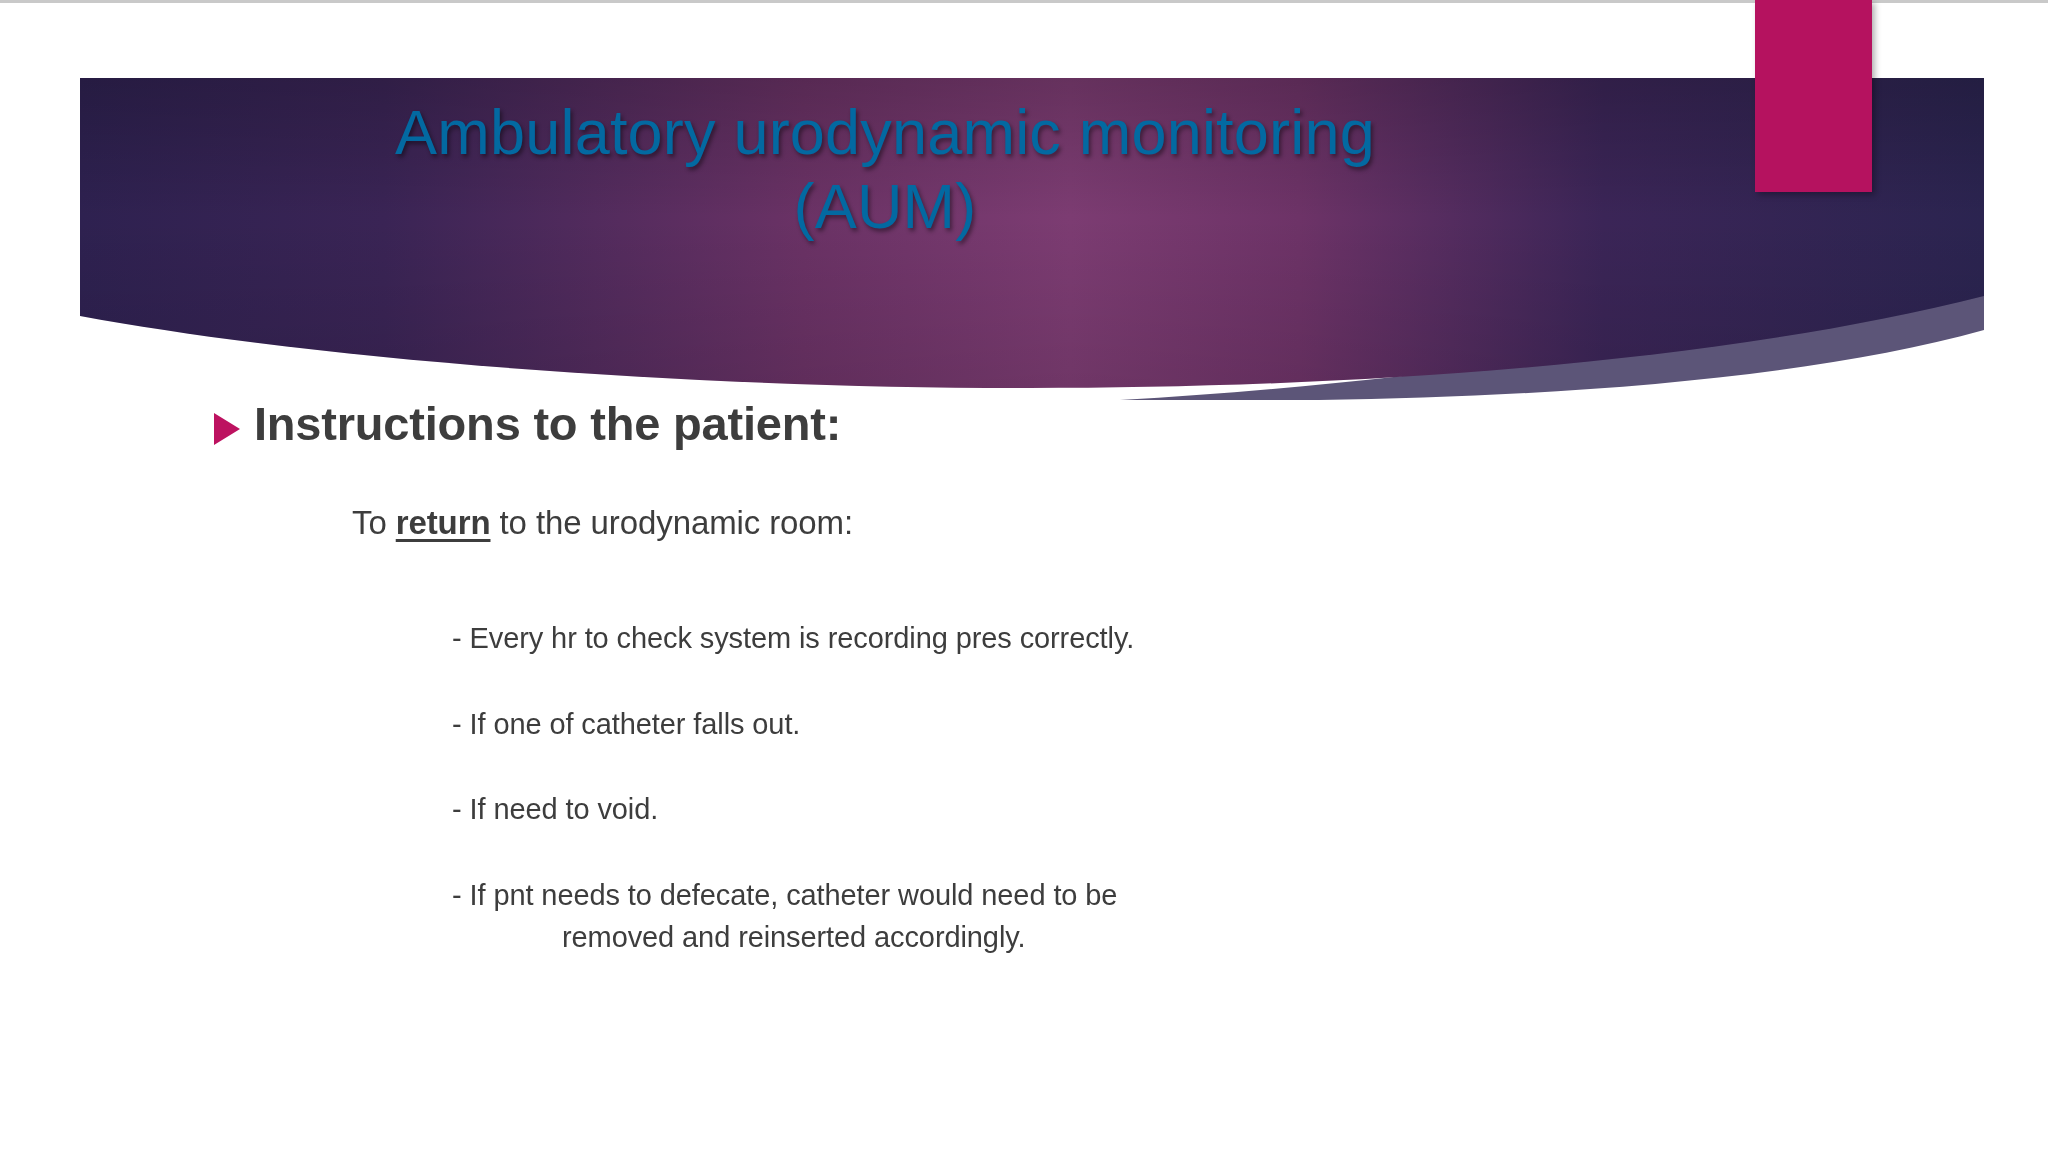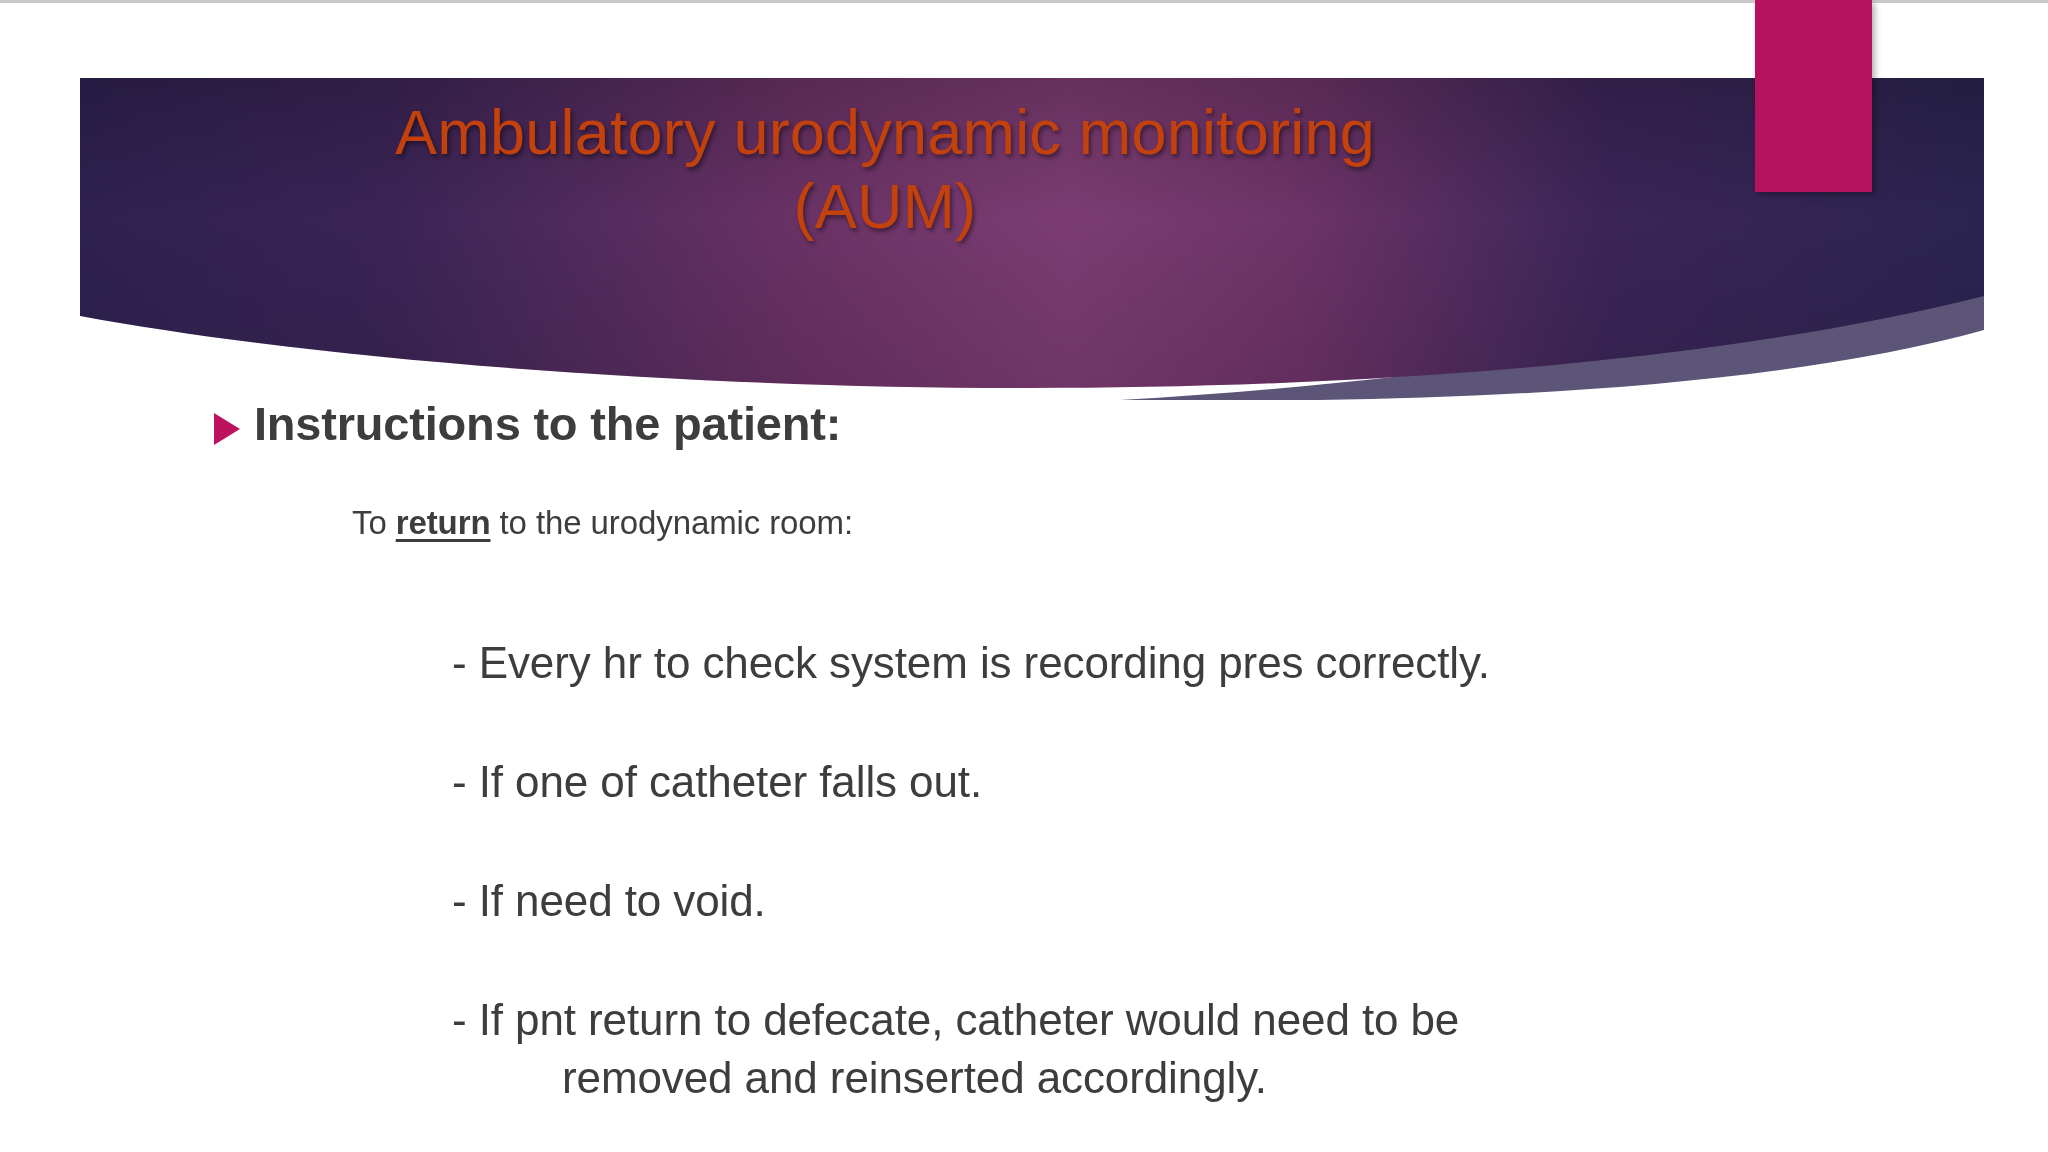--- a/index.html
+++ b/index.html
@@ -55,21 +55,21 @@
     background: #b5125f;
     box-shadow: 3px 3px 6px rgba(0,0,0,0.30);
   }
 
   #slide-title {
     position: absolute;
     left: 80px;
     top: 96px;
     width: 1610px;
     text-align: center;
-    color: #c2410c;
+    color: #0369a1;
     font-size: 63px;
     line-height: 1.17;
     font-weight: 400;
     letter-spacing: 0.2px;
     text-shadow: 2px 3px 4px rgba(0,0,0,0.45);
     white-space: pre-line;
   }
 
   
   #body-content {
@@ -121,21 +121,21 @@
   }
 
   #level3-list {
     position: absolute;
     left: 452px;
     top: 193px;
     width: 1500px;
   }
   .level3-item {
     color: #3d3d3d;
-    font-size: 44px;
+    font-size: 29px;
     font-weight: 400;
     line-height: 1.1;
     letter-spacing: -0.1px;
     margin-bottom: 22px;
     white-space: pre-line;
   }
   .level3-item .cont {
     display: block;
     padding-left: 110px;
     margin-top: 10px;
@@ -217,19 +217,19 @@
       <div class="level3-item">
         <span>- Every hr to check system is recording pres correctly.</span>
       </div>
       <div class="level3-item">
         <span>- If one of catheter falls out.</span>
       </div>
       <div class="level3-item">
         <span>- If need to void.</span>
       </div>
       <div class="level3-item">
-        <span>- If pnt return to defecate, catheter would need to be</span>
+        <span>- If pnt needs to defecate, catheter would need to be</span>
         <span class="cont">removed and reinserted accordingly.</span>
       </div>
     </div>
 
   </div>
 </div>
 
 </body></html>

